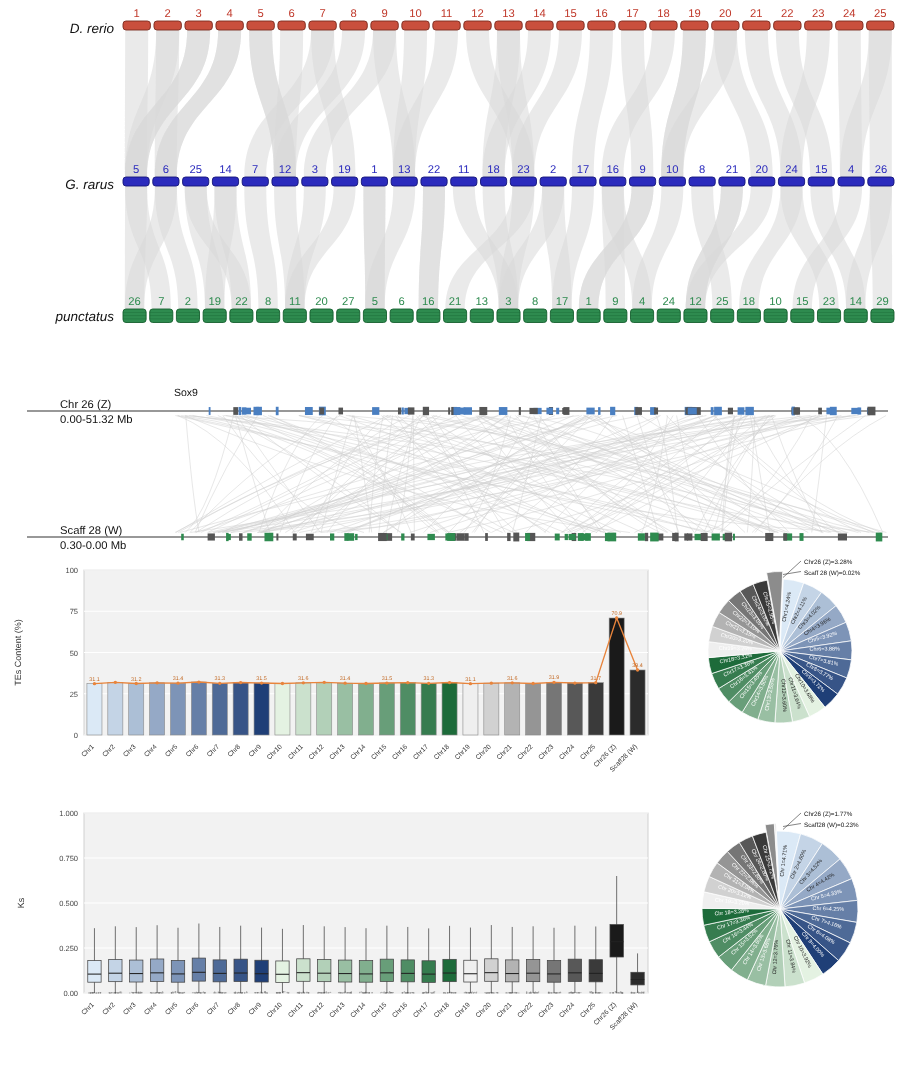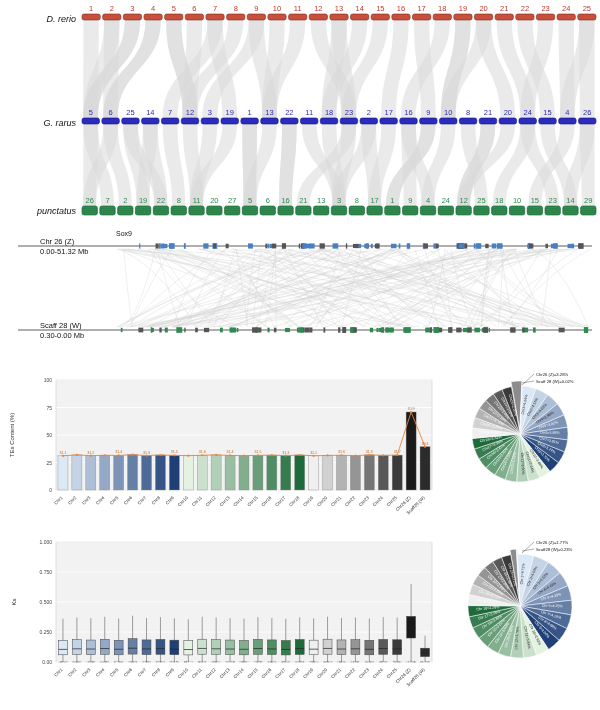--- a/index.html
+++ b/index.html
@@ -3,21 +3,21 @@
 <meta charset="utf-8">
 <style>
   html,body{margin:0;padding:0;background:#ffffff;}
   body{width:600px;height:710px;overflow:hidden;font-family:"Liberation Sans",sans-serif;color:#111;}
   .page{position:relative;width:600px;height:710px;}
 
   
   .panelA{position:absolute;left:0;top:0;width:600px;height:232px;}
 
   
-  .panelB{position:absolute;left:0;top:224px;width:592px;height:126px;}
+  .panelB{position:absolute;left:0;top:252px;width:592px;height:126px;}
 
   
   .panelC{position:absolute;left:0;top:372px;width:600px;height:160px;}
   .panelD{position:absolute;left:0;top:534px;width:600px;height:172px;}
 
   .white-block{position:absolute;background:#ffffff;}
 
   svg{display:block;}
   text{font-family:"Liberation Sans",sans-serif;}
 </style>

